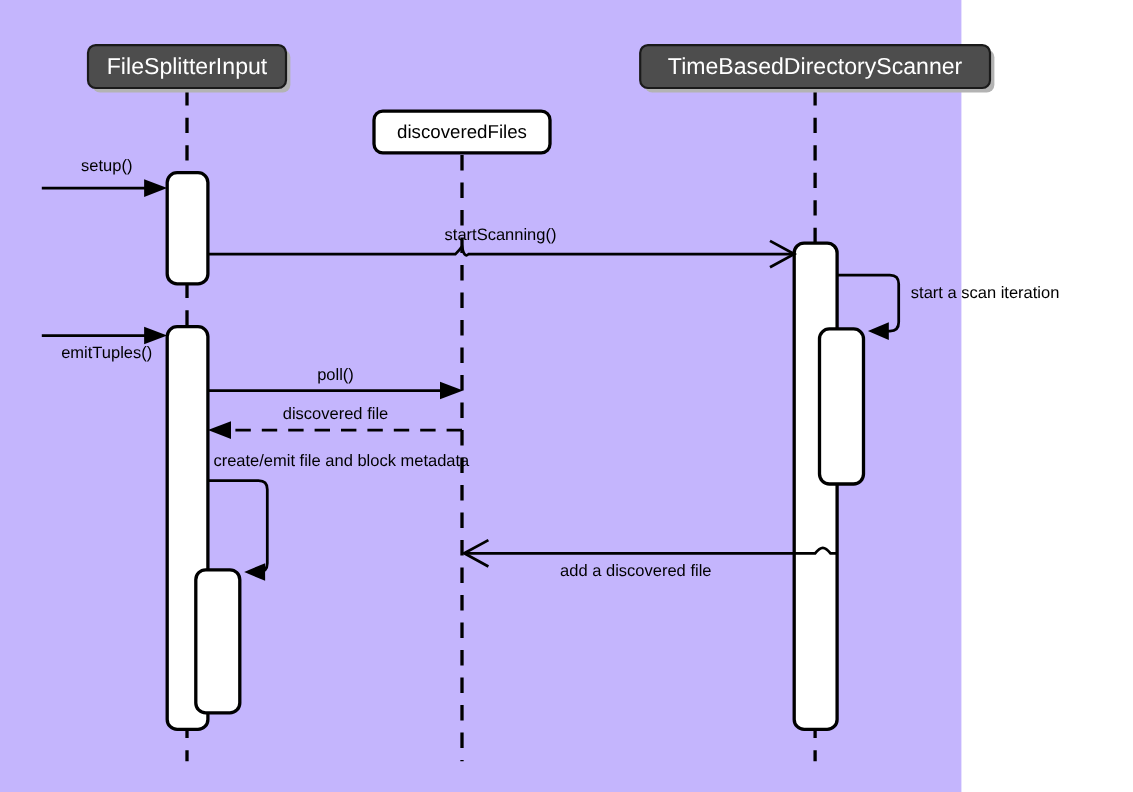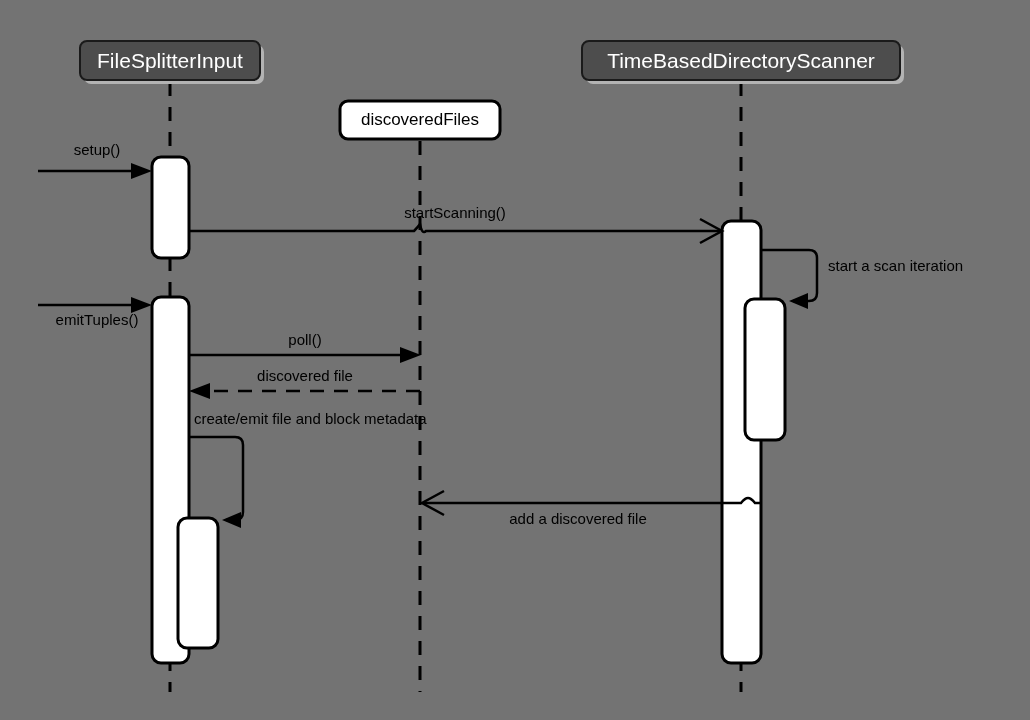--- a/index.html
+++ b/index.html
@@ -8,23 +8,23 @@
     background: #ffffff;
   }
   body {
     width: 1030px;
     height: 720px;
     font-family: "Liberation Sans", sans-serif;
     overflow: hidden;
   }
   #diagram-root {
     position: relative;
-    width: 1030px;
+    width: 874px;
     height: 720px;
-    background: #737373;
+    background: #c4b5fd;
   }
   svg#seq {
     display: block;
     width: 1030px;
     height: 720px;
   }
   .lifeline-dash {
     stroke: #000000;
     stroke-width: 3;
     stroke-dasharray: 14 11;

